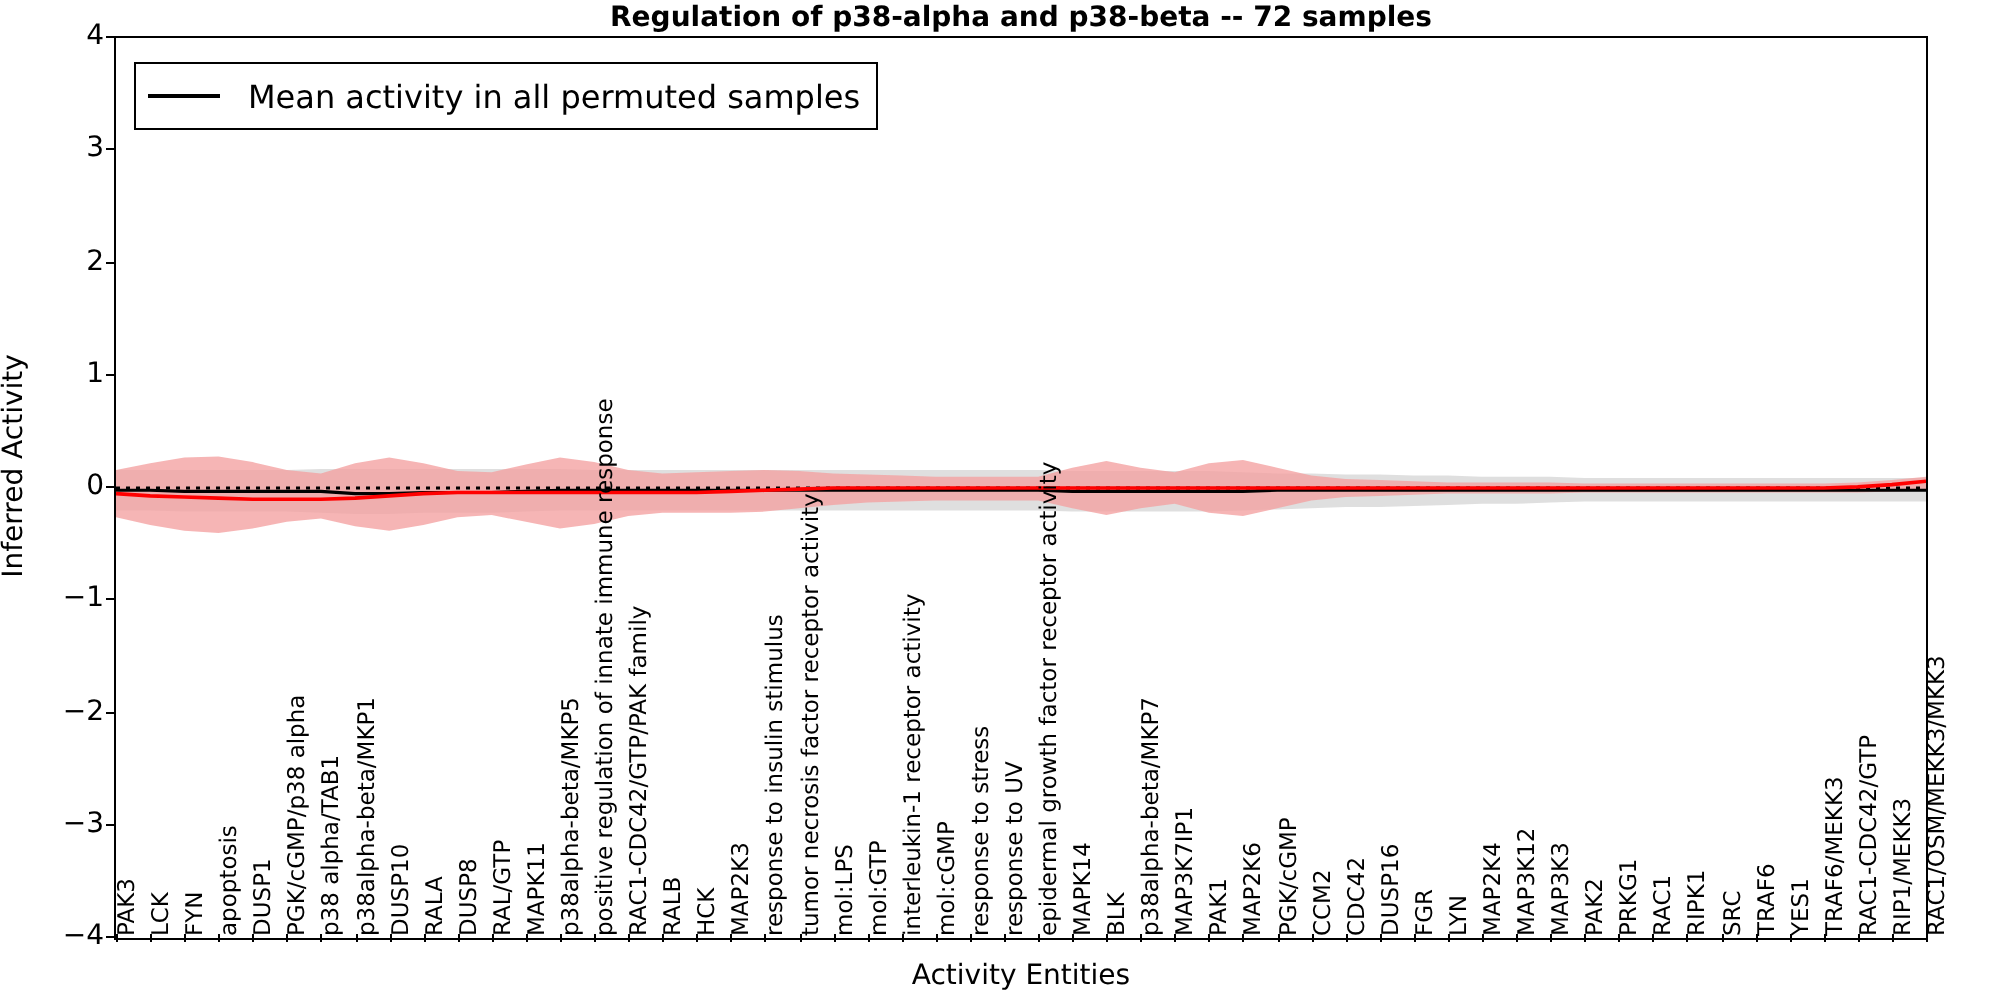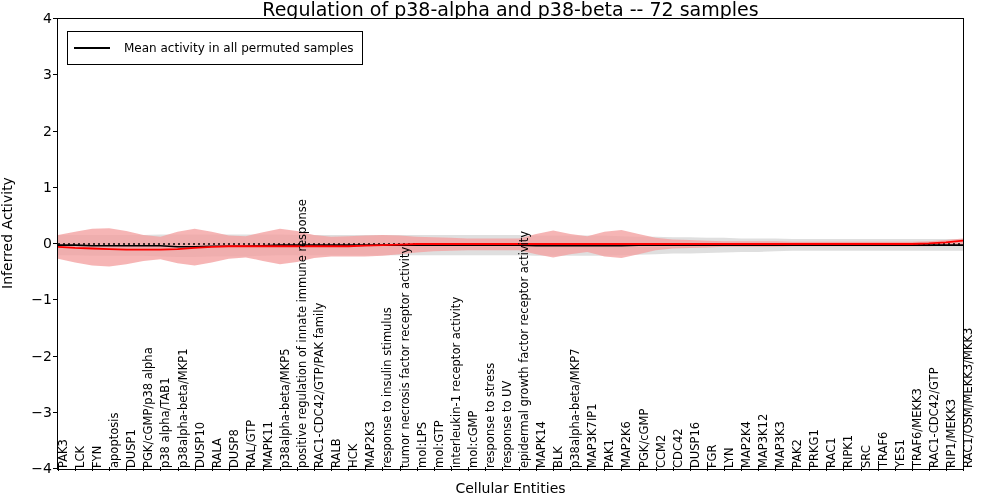--- a/index.html
+++ b/index.html
@@ -12,23 +12,24 @@
   #root {
     position: relative;
     width: 1000px; height: 500px;
     background: #ffffff;
   }
   #chart-title {
     position: absolute;
     left: 57px; top: 0px;
     width: 907px;
     text-align: center;
-    font-size: 19px;
+    font-size: 14px;
     color: #000;
     line-height: 18px;
+    font-weight: bold;
   }
   #plot-area {
     position: absolute;
     left: 57px; top: 18px;
     width: 907px; height: 452px;
     border: 1px solid #000;
     box-sizing: border-box;
     overflow: hidden;
     background: #fff;
   }
@@ -113,21 +114,21 @@
     display: flex;
     align-items: center;
     height: 24px;
   }
   .legend-swatch {
     width: 36px; height: 2px;
     margin-right: 14px;
     flex: 0 0 auto;
   }
   .legend-text {
-    font-size: 12px;
+    font-size: 16px;
     color: #000;
     white-space: nowrap;
   }
 </style>
 </head>
 <body>
 
 <div id="root">
 
   <div id="chart-title">Regulation of p38-alpha and p38-beta -- 72 samples</div>
@@ -393,15 +394,15 @@
       <div class="xtick" style="left: 888.925px;">
         <div class="tick-mark"></div>
         <div class="xtick-label">RIP1/MEKK3</div>
       </div>
       <div class="xtick" style="left: 906px;">
         <div class="tick-mark"></div>
         <div class="xtick-label">RAC1/OSM/MEKK3/MKK3</div>
       </div>
     </div>
 
-  <div id="x-axis-label">Cellular Entities</div>
+  <div id="x-axis-label">Activity Entities</div>
 
 </div>
 
 </body></html>

